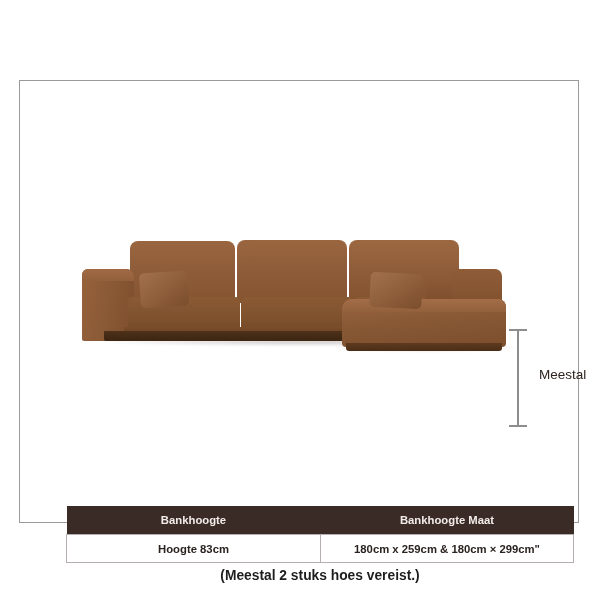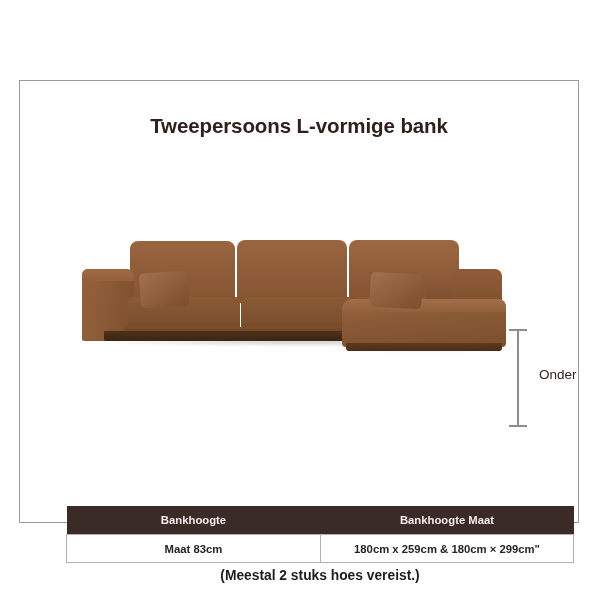--- a/index.html
+++ b/index.html
@@ -253,21 +253,20 @@
     color: #1d1d1d;
   }
 </style>
 </head>
 <body>
 
 <div class="page">
 
   <div class="card">
 
-    <div class="title">Tweepersoons L-vormige bank</div>
 
     <div class="illustration">
       <div class="sofa-wrap">
         <div class="sofa">
 
           <div class="shadow"></div>
           <div class="shadow2"></div>
 
           <div class="back back-1"></div>
           <div class="back back-2"></div>
@@ -293,36 +292,36 @@
           <div class="pillow pillow-left"></div>
           <div class="pillow pillow-right"></div>
 
         </div>
       </div>
     </div>
 
     <div class="dim"></div>
     <div class="dim-cap dim-cap-top"></div>
     <div class="dim-cap dim-cap-bot"></div>
-    <div class="dim-label">Onder</div>
+    <div class="dim-label">Meestal</div>
 
     <table class="table">
       <colgroup>
         <col class="col-a">
         <col class="col-b">
       </colgroup>
       <thead>
         <tr>
           <th>Bankhoogte</th>
           <th>Bankhoogte Maat</th>
         </tr>
       </thead>
       <tbody>
         <tr>
-          <td>Maat 83cm</td>
+          <td>Hoogte 83cm</td>
           <td>180cm x 259cm &amp; 180cm × 299cm"</td>
         </tr>
       </tbody>
     </table>
 
     <div class="footnote">(Meestal 2 stuks hoes vereist.)</div>
 
   </div>
 </div>
 

